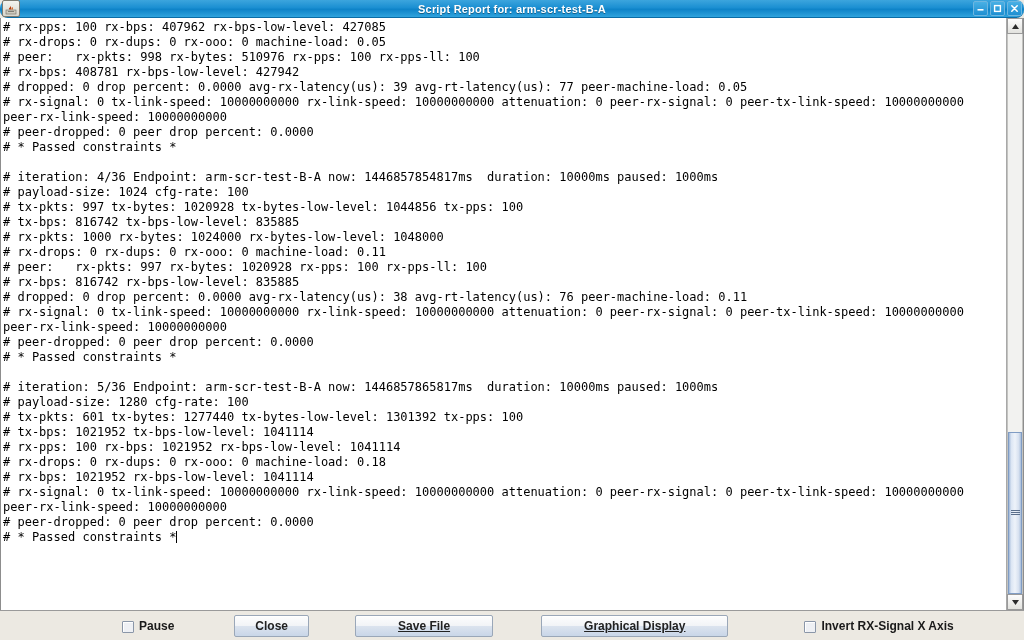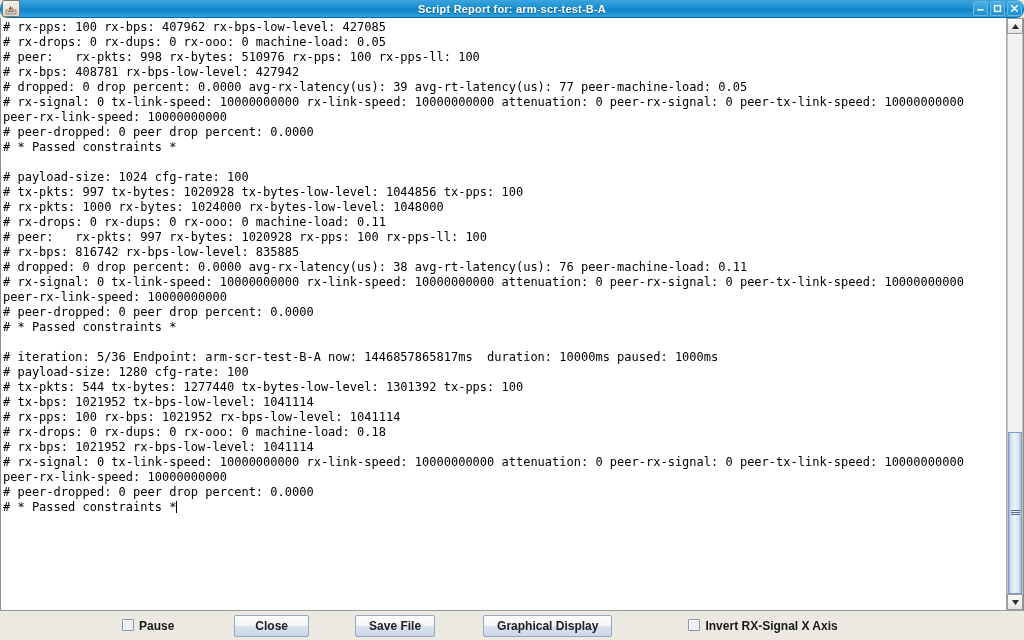--- a/index.html
+++ b/index.html
@@ -183,21 +183,21 @@
     border-top: 1px solid #9a9a9a;
     display: flex;
     align-items: center;
     box-sizing: border-box;
     padding: 0 4px;
     position: relative;
   }
 
   .checkbox-item {
     display: flex;
-    align-items: flex-start;
+    align-items: flex-end;
     gap: 5px;
     font-size: 12px;
     font-weight: bold;
     color: #1a1a1a;
     cursor: default;
   }
   .checkbox-box {
     width: 12px; height: 12px;
     background: #eef0f4;
     border: 1px solid #8a96a8;
@@ -215,21 +215,21 @@
     border-radius: 2px;
     height: 22px;
     padding: 0 20px;
     box-sizing: border-box;
     display: flex;
     align-items: center;
     justify-content: center;
     cursor: default;
     box-shadow: inset 0 1px 0 rgba(255,255,255,0.85);
   }
-  .push-button.wide { padding: 0 13px; }
+  .push-button.wide { padding: 0 42px; text-decoration: underline; }
 
   .spacer-1 { width: 118px; }
   .spacer-2 { width: 60px; }
   .spacer-3 { width: 46px; }
   .spacer-4 { width: 48px; }
   .spacer-5 { width: 76px; }
 </style>
 </head>
 <body>
 
@@ -269,35 +269,37 @@
         <div class="log-line"># rx-pps: 100 rx-bps: 407962 rx-bps-low-level: 427085</div>
         <div class="log-line"># rx-drops: 0 rx-dups: 0 rx-ooo: 0 machine-load: 0.05</div>
         <div class="log-line"># peer:   rx-pkts: 998 rx-bytes: 510976 rx-pps: 100 rx-pps-ll: 100</div>
         <div class="log-line"># rx-bps: 408781 rx-bps-low-level: 427942</div>
         <div class="log-line"># dropped: 0 drop percent: 0.0000 avg-rx-latency(us): 39 avg-rt-latency(us): 77 peer-machine-load: 0.05</div>
         <div class="log-line"># rx-signal: 0 tx-link-speed: 10000000000 rx-link-speed: 10000000000 attenuation: 0 peer-rx-signal: 0 peer-tx-link-speed: 10000000000</div>
         <div class="log-line">peer-rx-link-speed: 10000000000</div>
         <div class="log-line"># peer-dropped: 0 peer drop percent: 0.0000</div>
         <div class="log-line"># * Passed constraints *</div>
         <div class="log-line blank">&nbsp;</div>
+        <div class="log-line"># iteration: 4/36 Endpoint: arm-scr-test-B-A now: 1446857854817ms  duration: 10000ms paused: 1000ms</div>
         <div class="log-line"># payload-size: 1024 cfg-rate: 100</div>
         <div class="log-line"># tx-pkts: 997 tx-bytes: 1020928 tx-bytes-low-level: 1044856 tx-pps: 100</div>
+        <div class="log-line"># tx-bps: 816742 tx-bps-low-level: 835885</div>
         <div class="log-line"># rx-pkts: 1000 rx-bytes: 1024000 rx-bytes-low-level: 1048000</div>
         <div class="log-line"># rx-drops: 0 rx-dups: 0 rx-ooo: 0 machine-load: 0.11</div>
         <div class="log-line"># peer:   rx-pkts: 997 rx-bytes: 1020928 rx-pps: 100 rx-pps-ll: 100</div>
         <div class="log-line"># rx-bps: 816742 rx-bps-low-level: 835885</div>
         <div class="log-line"># dropped: 0 drop percent: 0.0000 avg-rx-latency(us): 38 avg-rt-latency(us): 76 peer-machine-load: 0.11</div>
         <div class="log-line"># rx-signal: 0 tx-link-speed: 10000000000 rx-link-speed: 10000000000 attenuation: 0 peer-rx-signal: 0 peer-tx-link-speed: 10000000000</div>
         <div class="log-line">peer-rx-link-speed: 10000000000</div>
         <div class="log-line"># peer-dropped: 0 peer drop percent: 0.0000</div>
         <div class="log-line"># * Passed constraints *</div>
         <div class="log-line blank">&nbsp;</div>
         <div class="log-line"># iteration: 5/36 Endpoint: arm-scr-test-B-A now: 1446857865817ms  duration: 10000ms paused: 1000ms</div>
         <div class="log-line"># payload-size: 1280 cfg-rate: 100</div>
-        <div class="log-line"># tx-pkts: 544 tx-bytes: 1277440 tx-bytes-low-level: 1301392 tx-pps: 100</div>
+        <div class="log-line"># tx-pkts: 601 tx-bytes: 1277440 tx-bytes-low-level: 1301392 tx-pps: 100</div>
         <div class="log-line"># tx-bps: 1021952 tx-bps-low-level: 1041114</div>
         <div class="log-line"># rx-pps: 100 rx-bps: 1021952 rx-bps-low-level: 1041114</div>
         <div class="log-line"># rx-drops: 0 rx-dups: 0 rx-ooo: 0 machine-load: 0.18</div>
         <div class="log-line"># rx-bps: 1021952 rx-bps-low-level: 1041114</div>
         <div class="log-line"># rx-signal: 0 tx-link-speed: 10000000000 rx-link-speed: 10000000000 attenuation: 0 peer-rx-signal: 0 peer-tx-link-speed: 10000000000</div>
         <div class="log-line">peer-rx-link-speed: 10000000000</div>
         <div class="log-line"># peer-dropped: 0 peer drop percent: 0.0000</div>
         <div class="log-line"><span># * Passed constraints *</span><span class="caret"></span></div>
       </div>
 

